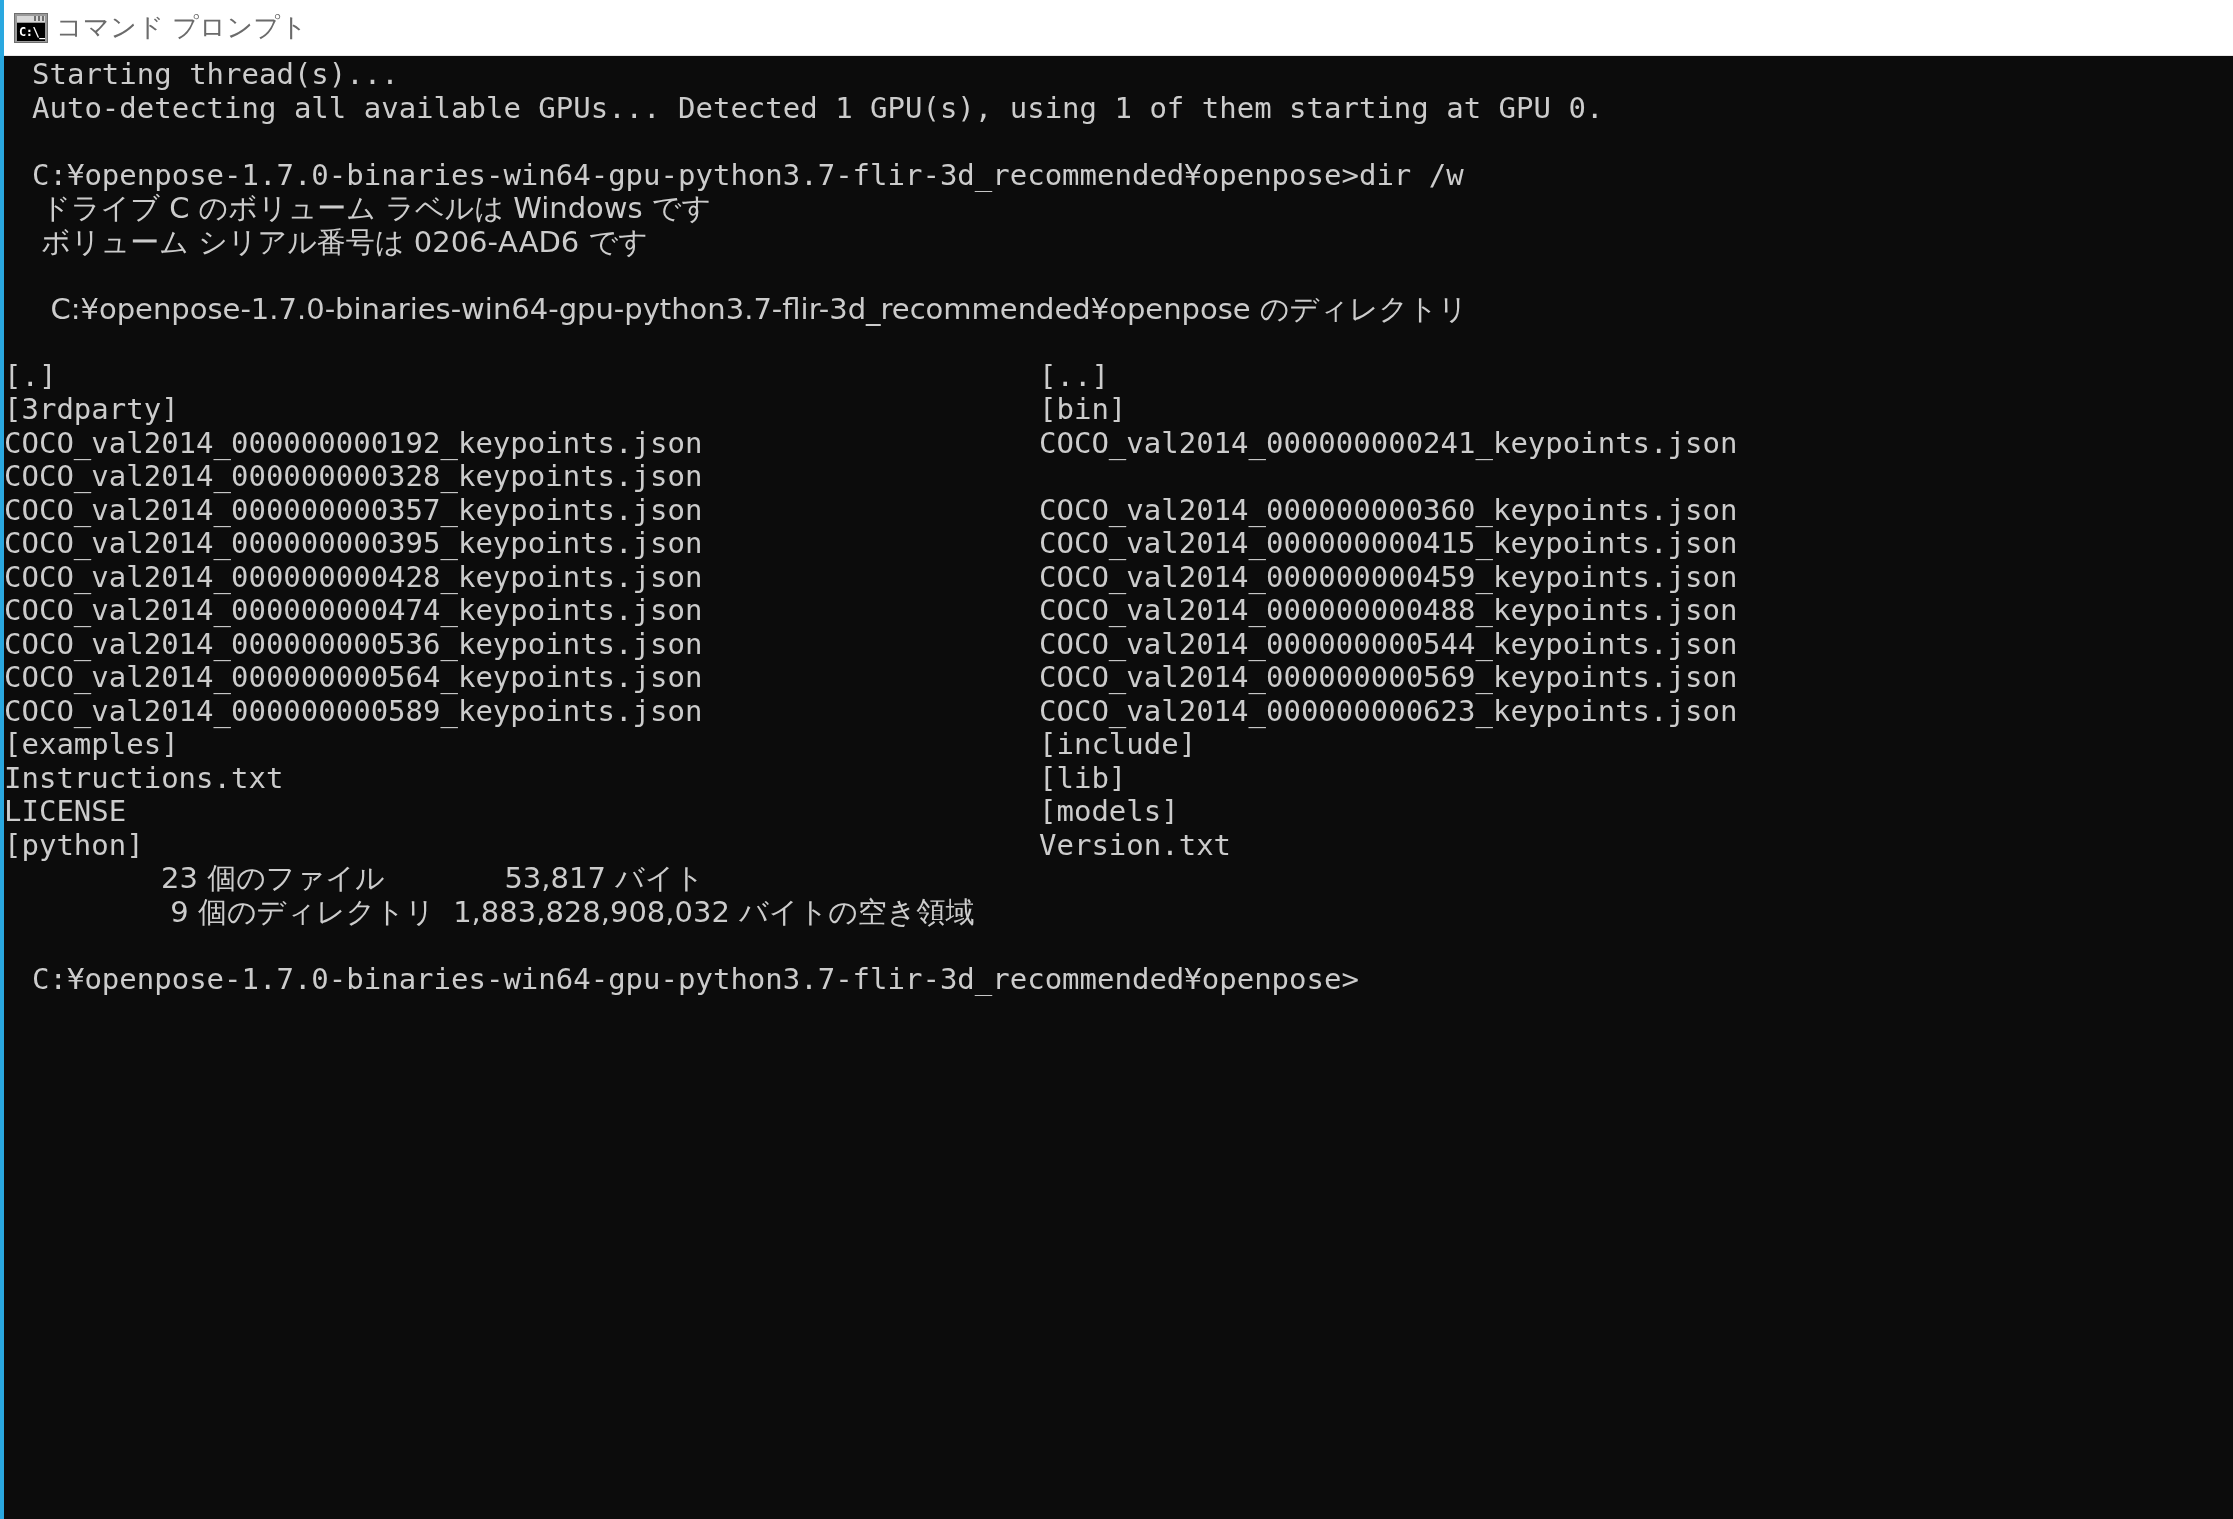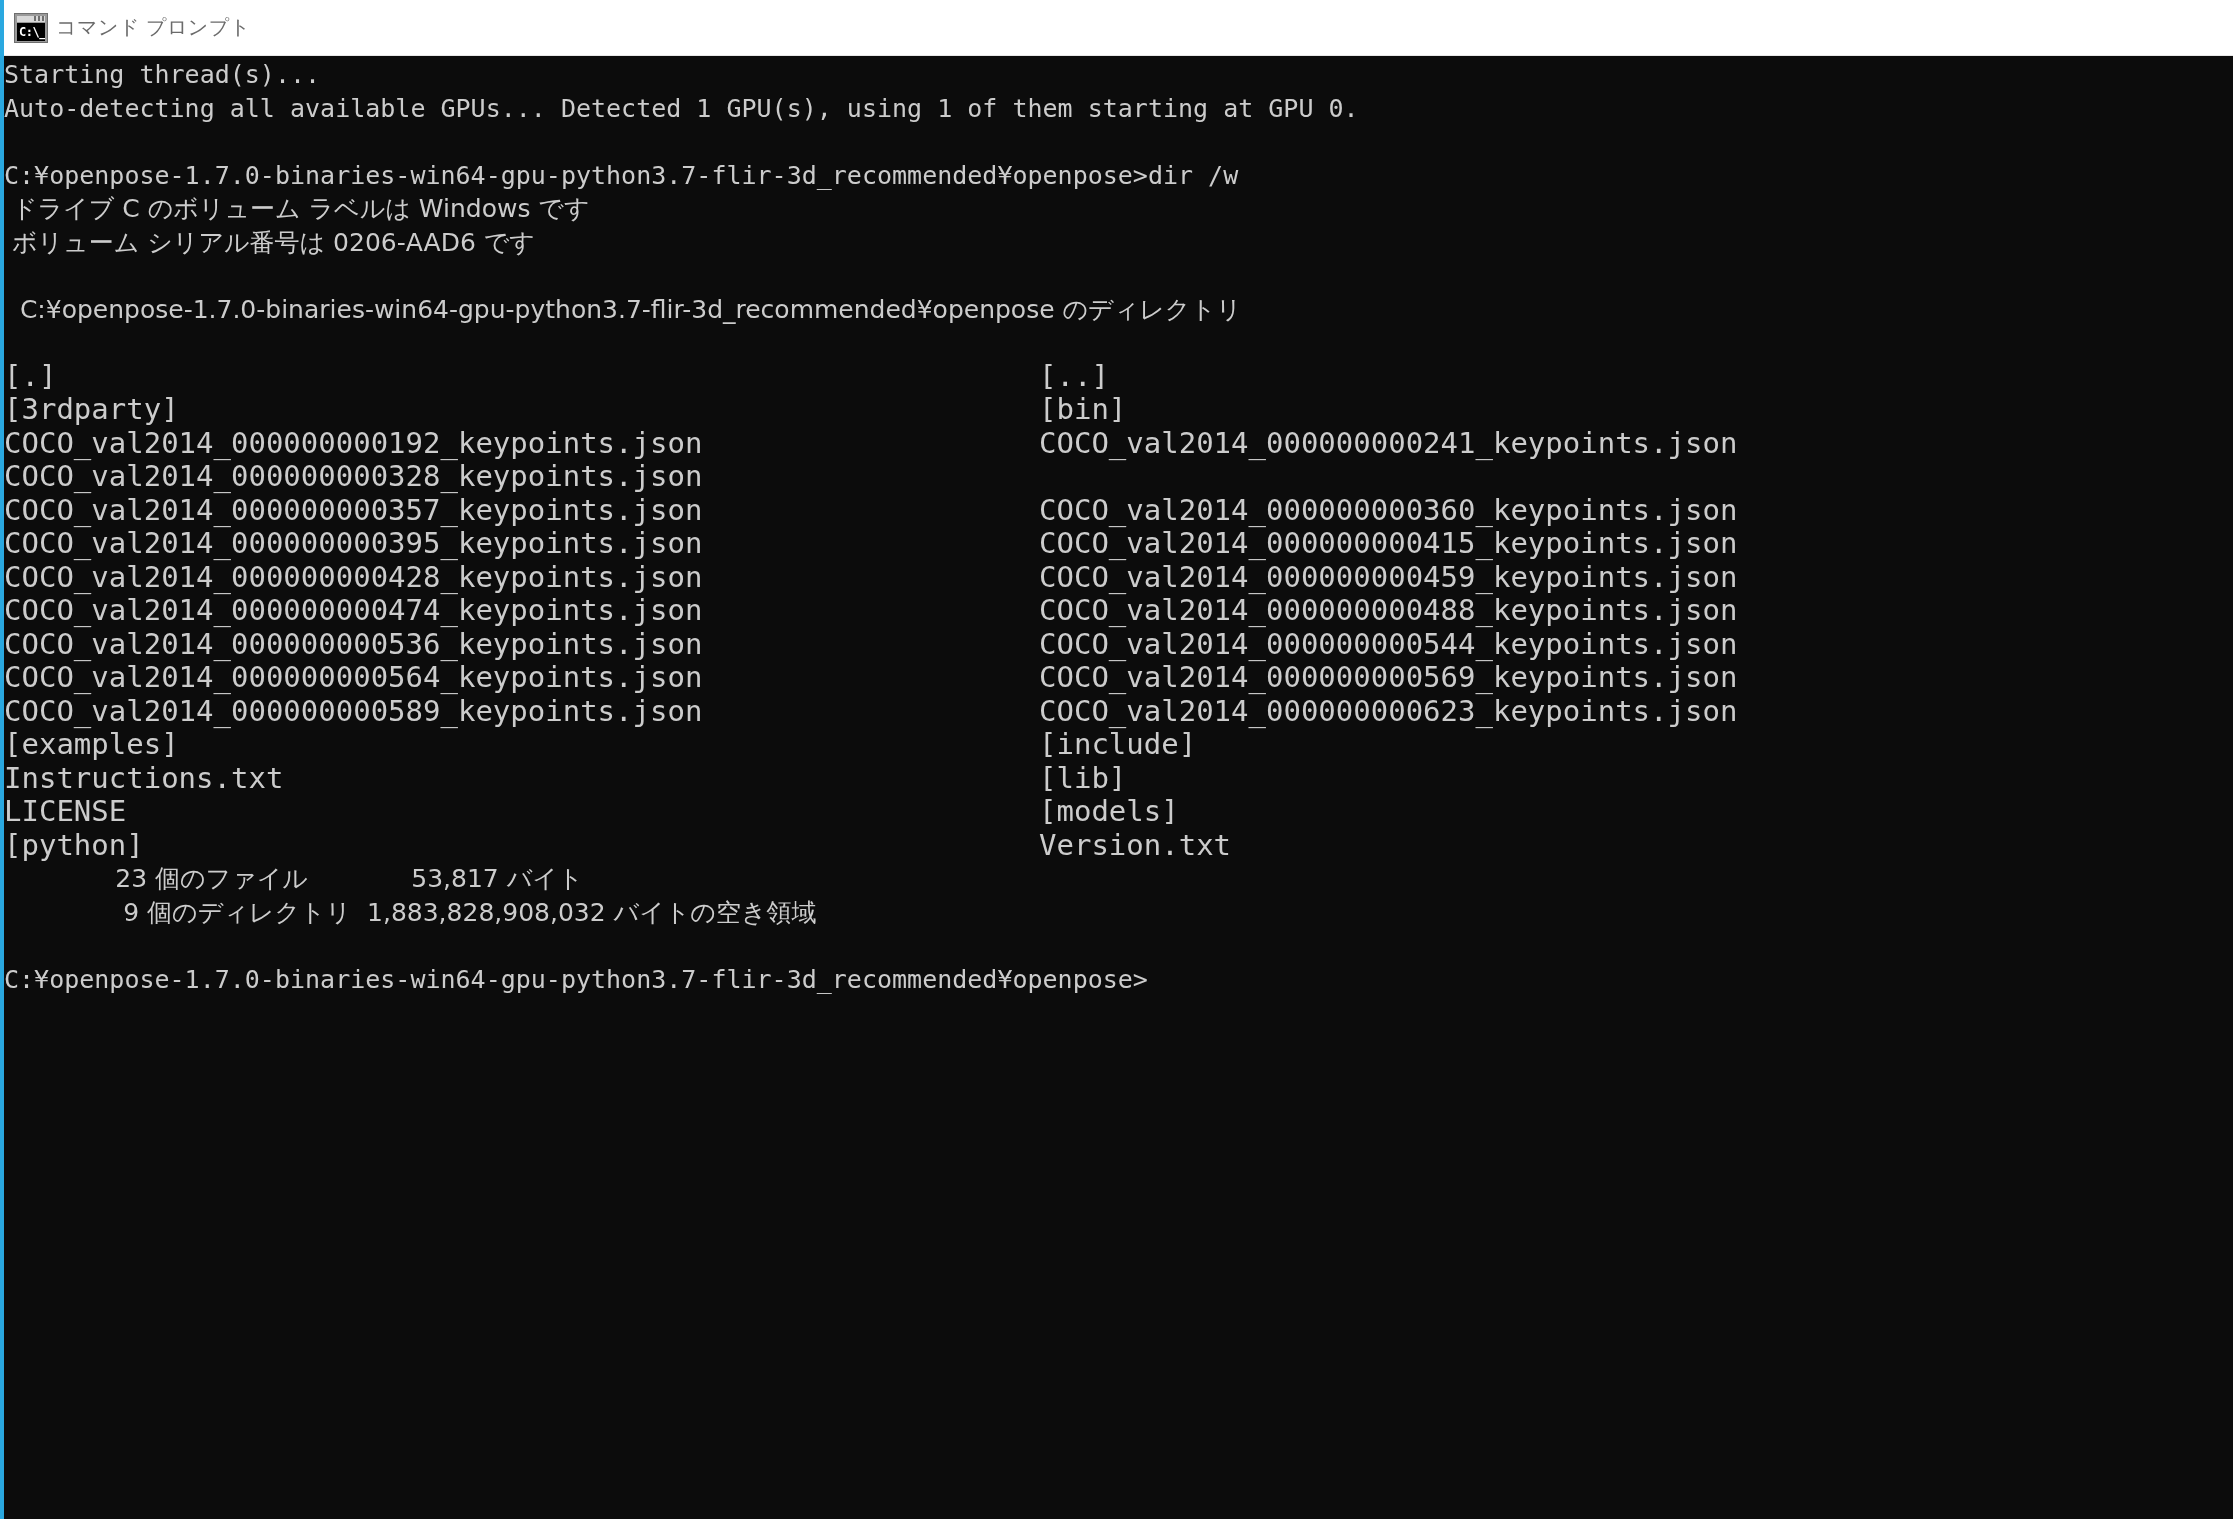--- a/index.html
+++ b/index.html
@@ -80,21 +80,21 @@
     letter-spacing: -0.5px;
     text-align: left;
     padding-left: 2px;
     box-sizing: border-box;
     font-weight: bold;
     overflow: hidden;
     white-space: nowrap;
   }
   #title-text {
     font-family: "Liberation Sans", sans-serif;
-    font-size: 20px;
+    font-size: 26px;
     color: #6b6b6b;
     white-space: nowrap;
     letter-spacing: 0.5px;
   }
 
   
   #console {
     position: absolute;
     left: 4px;
     top: 56px;
@@ -105,27 +105,28 @@
   }
   #console-lines {
     position: absolute;
     left: 0;
     top: 2px;
     width: 2229px;
   }
   .cline {
     display: block;
     font-family: "DejaVu Sans Mono", "Liberation Mono", monospace;
-    font-size: 25px;
+    font-size: 29px;
     line-height: 33.5px;
     color: #cccccc;
     white-space: pre;
     letter-spacing: 0px;
     height: 33.5px;
     overflow: hidden;
+    padding-left: 28px;
   }
   
   .dirrow {
     display: block;
     height: 33.5px;
     line-height: 33.5px;
     font-family: "DejaVu Sans Mono", "Liberation Mono", monospace;
     font-size: 29px;
     color: #cccccc;
     white-space: pre;

